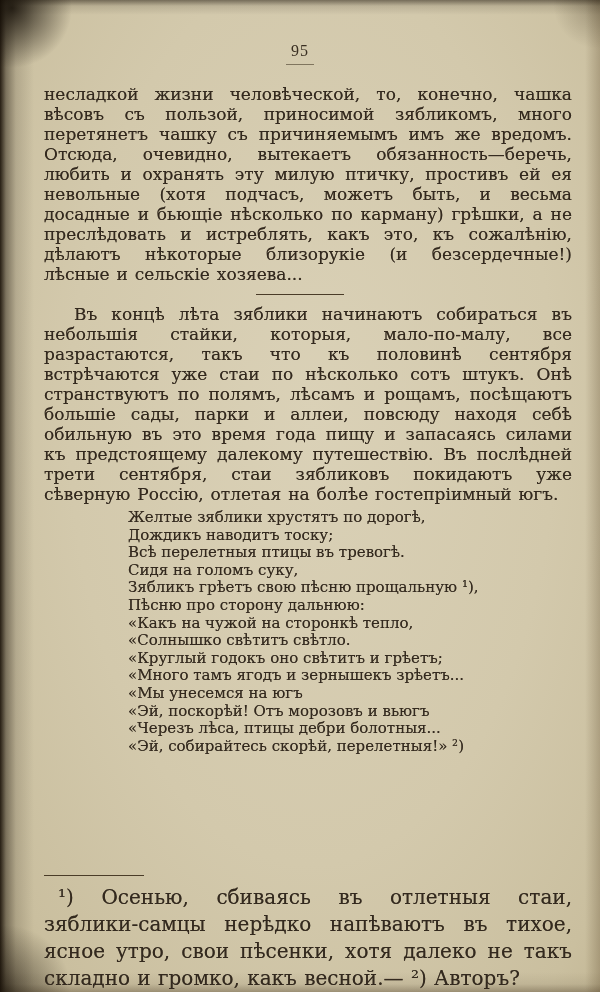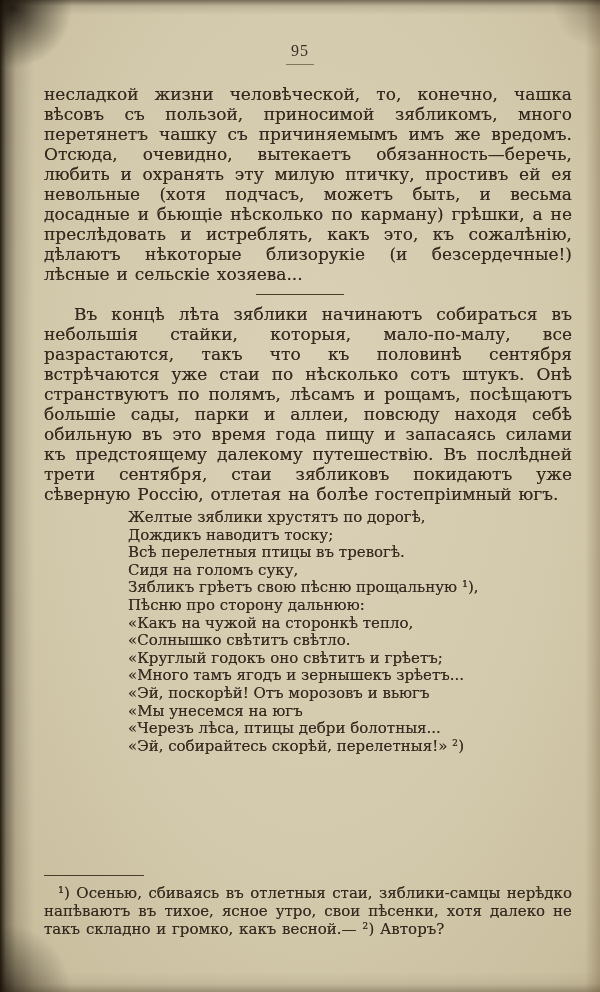--- a/index.html
+++ b/index.html
@@ -70,22 +70,22 @@
     position: absolute;
     top: 875px; left: 44px;
     width: 100px; height: 1px;
     background: #4a3c28;
   }
   .footnote {
     position: absolute;
     top: 884px; left: 44px;
     width: 528px;
     margin: 0;
-    font-size: 15px;
-    line-height: 18px;
+    font-size: 20px;
+    line-height: 27px;
     text-align: justify;
     text-indent: 14px;
     word-spacing: 1px;
     text-shadow: 0 0 0.5px rgba(51,41,30,0.6);
   }
 </style>
 </head>
 <body>
 
 <div class="scan">
@@ -103,22 +103,22 @@
     <div class="poem-line">Желтые зяблики хрустятъ по дорогѣ,</div>
     <div class="poem-line">Дождикъ наводитъ тоску;</div>
     <div class="poem-line">Всѣ перелетныя птицы въ тревогѣ.</div>
     <div class="poem-line">Сидя на голомъ суку,</div>
     <div class="poem-line">Зябликъ грѣетъ свою пѣсню прощальную ¹),</div>
     <div class="poem-line">Пѣсню про сторону дальнюю:</div>
     <div class="poem-line">«Какъ на чужой на сторонкѣ тепло,</div>
     <div class="poem-line">«Солнышко свѣтитъ свѣтло.</div>
     <div class="poem-line">«Круглый годокъ оно свѣтитъ и грѣетъ;</div>
     <div class="poem-line">«Много тамъ ягодъ и зернышекъ зрѣетъ...</div>
+    <div class="poem-line">«Мы унесемся на югъ</div>
     <div class="poem-line">«Эй, поскорѣй! Отъ морозовъ и вьюгъ</div>
-    <div class="poem-line">«Мы унесемся на югъ</div>
     <div class="poem-line">«Черезъ лѣса, птицы дебри болотныя...</div>
     <div class="poem-line">«Эй, собирайтесь скорѣй, перелетныя!» ²)</div>
   </div>
 
 
   <div class="footnote-rule"></div>
   <p class="footnote">¹) Осенью, сбиваясь въ отлетныя стаи, зяблики-самцы нерѣдко напѣваютъ въ тихое, ясное утро, свои пѣсенки, хотя далеко не такъ складно и громко, какъ весной.— ²) Авторъ?</p>
 
 </div>
 

